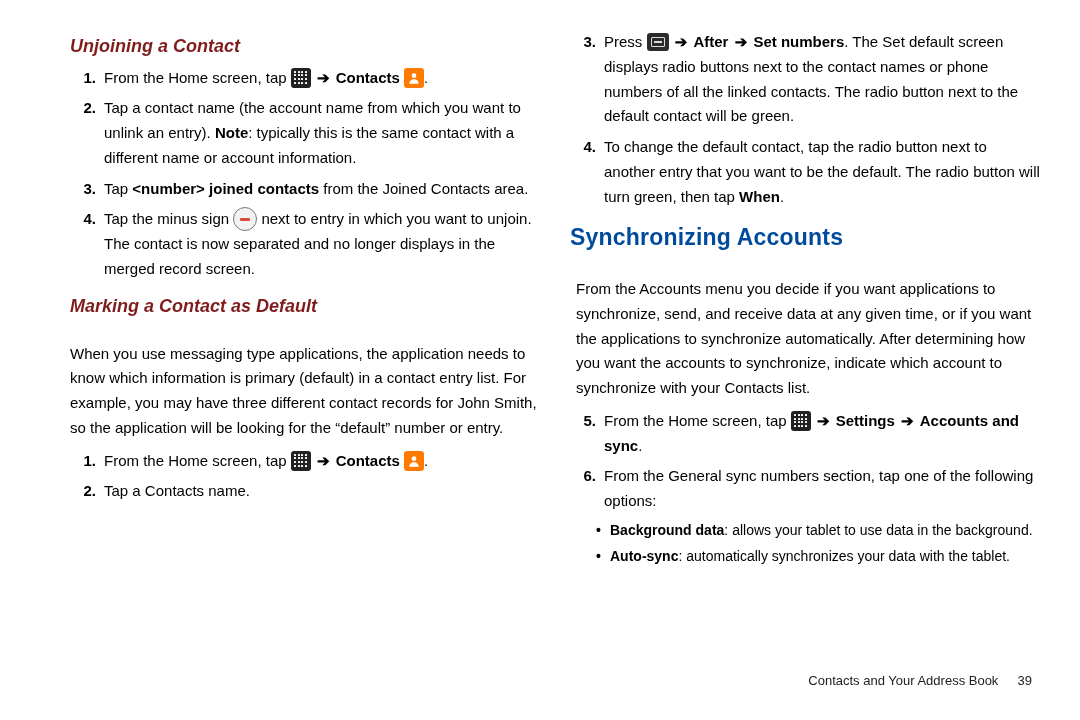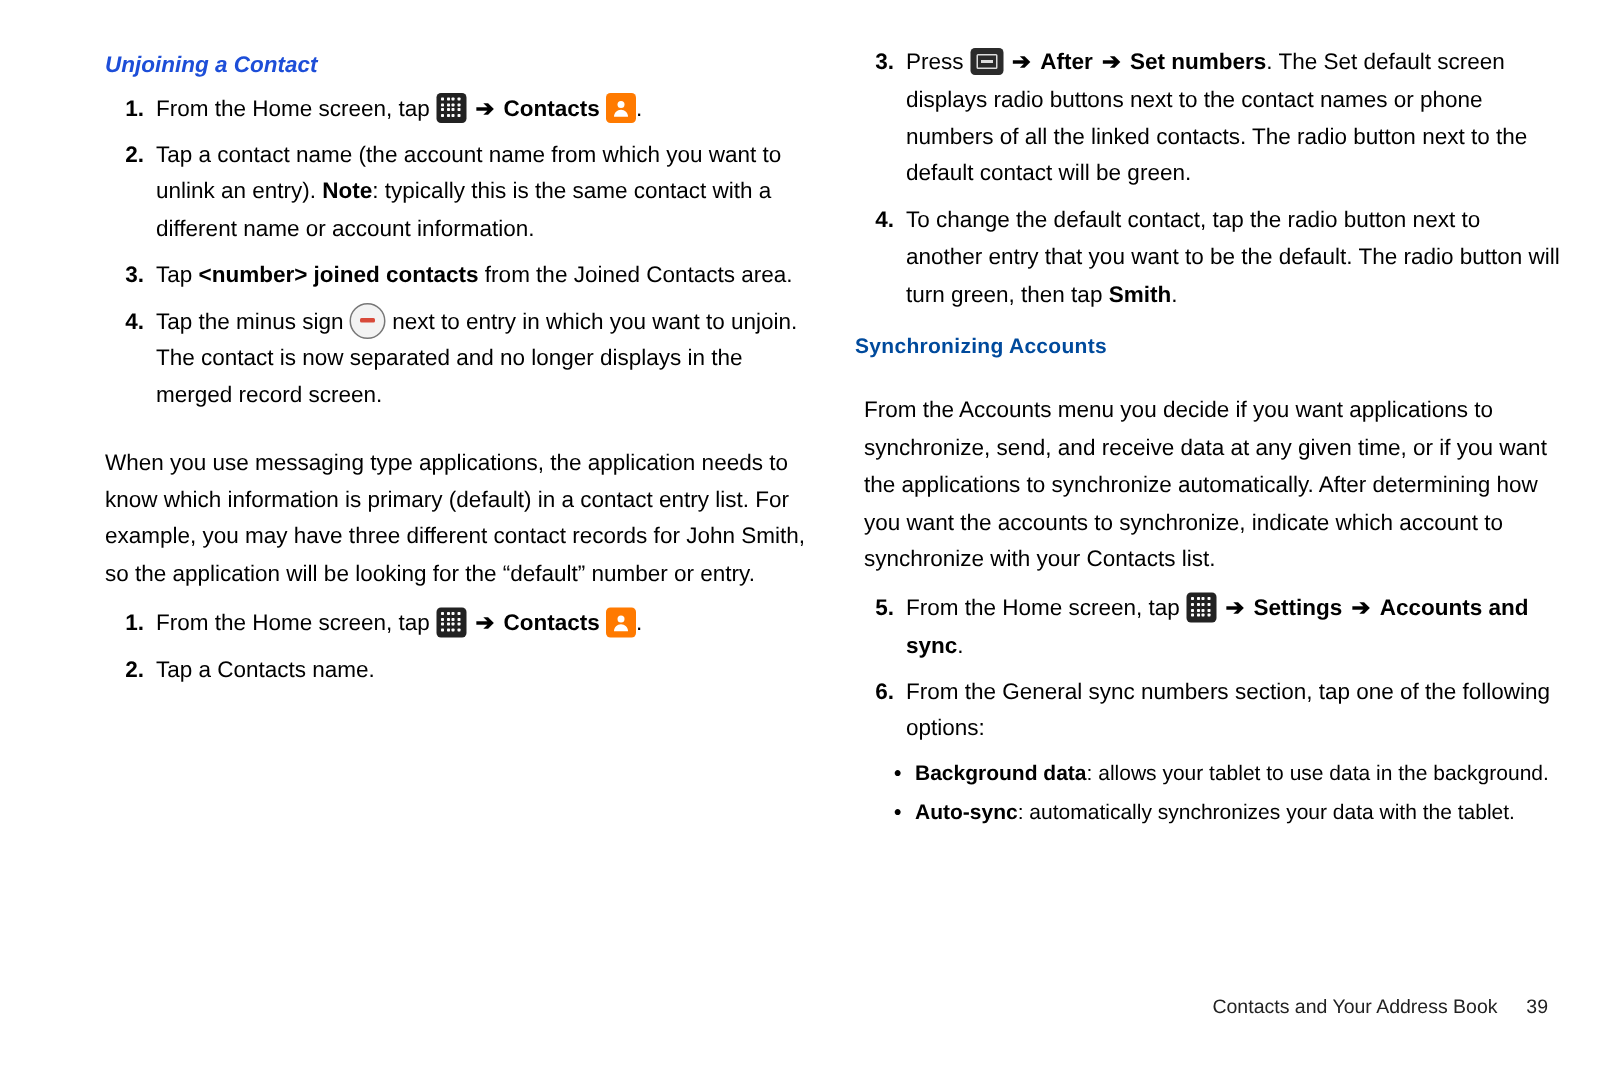--- a/index.html
+++ b/index.html
@@ -21,30 +21,30 @@
     position: relative;
   }
   .col {
     width: 470px;
     font-size: 15px;
     line-height: 1.65;
   }
   .col.left { margin-right: 30px; }
   .col.right { }
   .heading-blue {
-    color: #1d4ed8;
+    color: #7f1d1d;
     font-weight: bold;
     font-style: italic;
-    font-size: 15px;
+    font-size: 18px;
     margin: 2px 0 4px 0;
   }
   .section-title {
     color: #004a9c;
     font-weight: 800;
-    font-size: 14px;
+    font-size: 23px;
     margin: 10px 0 4px 0;
     letter-spacing: 0.2px;
   }
   ol.steps {
     list-style: none;
     padding: 0;
     margin: 0;
   }
   ol.steps > li {
     display: flex;
@@ -150,21 +150,21 @@
   ul.bullets li {
     display: flex;
     margin: 2px 0 6px 0;
   }
   ul.bullets li .dot {
     width: 14px; flex: 0 0 14px; font-weight: bold;
   }
   ul.bullets li .btxt { flex: 1 1 auto; }
   .footer {
     position: absolute;
-    bottom: 42px;
+    bottom: 32px;
     right: 48px;
     font-size: 13px;
     color: #222;
   }
   .footer .pg { display:inline-block; width:30px; text-align:right; }
 </style>
 </head>
 <body>
 
 <div class="page">
@@ -225,20 +225,21 @@
         <span class="stepbody">
           <span>Tap the minus sign </span>
           <span class="icon-minus">
               <span class="bar"></span>
             </span>
           <span> next to entry in which you want to unjoin. The contact is now separated and no longer displays in the merged record screen.</span>
         </span>
       </li>
     </ol>
 
+    <div class="heading-blue" style="margin-top:10px">Marking a Contact as Default</div>
 
     <div class="para">When you use messaging type applications, the application needs to know which information is primary (default) in a contact entry list. For example, you may have three different contact records for John Smith, so the application will be looking for the “default” number or entry.</div>
 
     <ol class="steps">
       <li>
         <span class="stepnum">1.</span>
         <span class="stepbody">
           <span>From the Home screen, tap </span>
           <span class="icon-apps">
               <span class="dots">
@@ -289,21 +290,21 @@
             </span>
           <span class="arrow">➔</span>
           <span class="bold">After</span>
           <span class="arrow">➔</span>
           <span class="bold">Set numbers</span><span>. The Set default screen displays radio buttons next to the contact names or phone numbers of all the linked contacts. The radio button next to the default contact will be green.</span>
         </span>
       </li>
       <li>
         <span class="stepnum">4.</span>
         <span class="stepbody">
-          <span>To change the default contact, tap the radio button next to another entry that you want to be the default. The radio button will turn green, then tap </span><span class="bold">Smith</span><span>.</span>
+          <span>To change the default contact, tap the radio button next to another entry that you want to be the default. The radio button will turn green, then tap </span><span class="bold">When</span><span>.</span>
         </span>
       </li>
     </ol>
 
     <div class="section-title">Synchronizing Accounts</div>
     <div class="para" style="margin-left:6px">From the Accounts menu you decide if you want applications to synchronize, send, and receive data at any given time, or if you want the applications to synchronize automatically. After determining how you want the accounts to synchronize, indicate which account to synchronize with your Contacts list.</div>
 
     <ol class="steps">
       <li>
         <span class="stepnum">5.</span>

